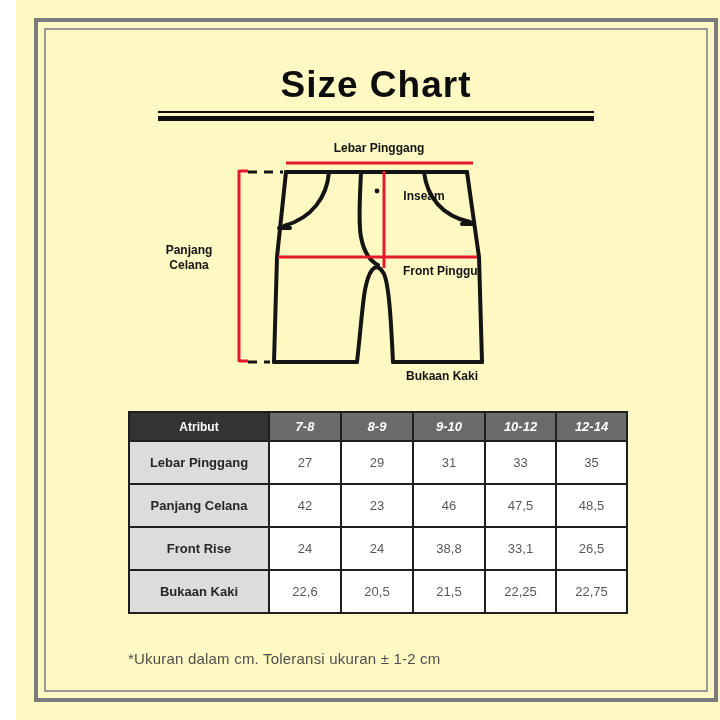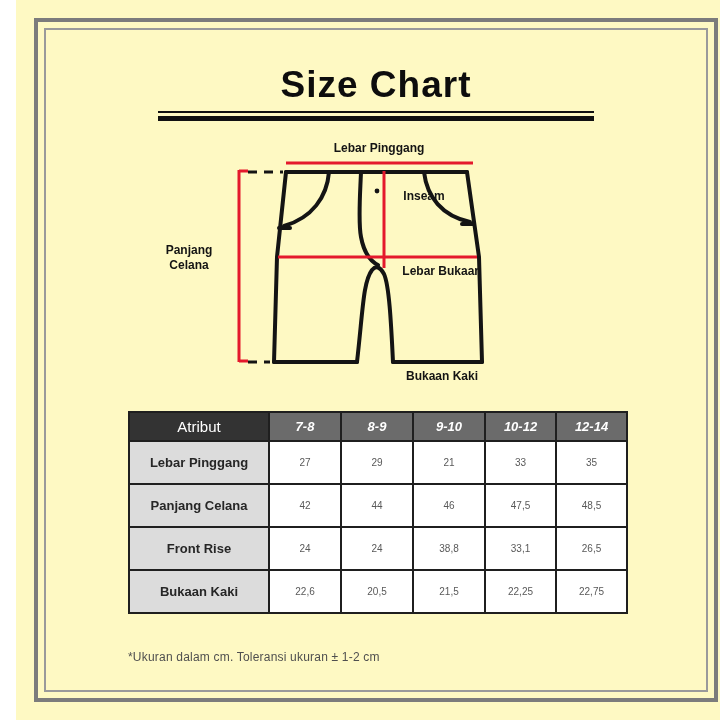--- a/index.html
+++ b/index.html
@@ -24,26 +24,26 @@
   .dlabel{position:absolute;font-size:12px;font-weight:700;color:#141414;text-align:center;line-height:15px;}
   .lbl-waist{left:143px;top:-1px;width:160px;}
   .lbl-inseam{left:233px;top:47px;width:70px;}
   .lbl-hip{left:238px;top:122px;width:96px;}
   .lbl-length{left:2px;top:101px;width:62px;}
   .lbl-leg{left:240px;top:227px;width:92px;}
 
   
   table.size{position:absolute;left:112px;top:411px;width:498px;border-collapse:collapse;table-layout:fixed;}
   table.size th, table.size td{border:2px solid #1f1f1f;text-align:center;vertical-align:middle;padding:0;}
-  th.h-attr{background:#333333;color:#ffffff;font-size:15px;font-weight:400;height:27px;}
+  th.h-attr{background:#333333;color:#ffffff;font-size:12px;font-weight:700;height:27px;}
   th.h-size{background:#6b6b6b;color:#ffffff;font-size:13px;font-weight:700;height:27px;font-style:italic;}
   td.r-label{background:#dcdcdc;color:#262626;font-size:13px;font-weight:700;height:41px;}
-  td.r-value{background:#ffffff;color:#595959;font-size:10px;font-weight:400;height:41px;}
+  td.r-value{background:#ffffff;color:#595959;font-size:13px;font-weight:400;height:41px;}
 
-  .footnote{position:absolute;left:112px;top:650px;font-size:12px;color:#4f4f4f;letter-spacing:.2px;}
+  .footnote{position:absolute;left:112px;top:650px;font-size:15px;color:#4f4f4f;letter-spacing:.2px;}
 </style>
 </head>
 <body>
 
 <div class="sheet">
 
   <div class="frame-outer"></div>
   <div class="frame-inner"></div>
 
   <div class="title">Size Chart</div>
@@ -78,21 +78,21 @@
 
       <g fill="none" stroke="#e4192c" stroke-width="3">
         <path d="M130,21 L317,21"></path>
         <path d="M228,29 L228,126"></path>
         <path d="M122,115 L321,115"></path>
         <path d="M83,28 L83,220 M83,29 L92,29 M83,219 L92,219"></path>
       </g>
     </svg>
     <div class="dlabel lbl-waist">Lebar Pinggang</div>
     <div class="dlabel lbl-inseam">Inseam</div>
-    <div class="dlabel lbl-hip">Lebar Bukaan</div>
+    <div class="dlabel lbl-hip">Front Pinggul</div>
     <div class="dlabel lbl-length">Panjang Celana</div>
     <div class="dlabel lbl-leg">Bukaan Kaki</div>
   </div>
 
   <table class="size">
     <colgroup>
       <col style="width:140px">
         <col style="width:72px">
         <col style="width:72px">
       <col style="width:72px">
@@ -105,28 +105,28 @@
       <th class="h-size">7-8</th>
       <th class="h-size">8-9</th>
       <th class="h-size">9-10</th>
       <th class="h-size">10-12</th>
       <th class="h-size">12-14</th>
     </tr>
     <tr>
       <td class="r-label">Lebar Pinggang</td>
       <td class="r-value">27</td>
       <td class="r-value">29</td>
-      <td class="r-value">21</td>
+      <td class="r-value">31</td>
       <td class="r-value">33</td>
       <td class="r-value">35</td>
     </tr>
     <tr>
       <td class="r-label">Panjang Celana</td>
       <td class="r-value">42</td>
-      <td class="r-value">44</td>
+      <td class="r-value">23</td>
       <td class="r-value">46</td>
       <td class="r-value">47,5</td>
       <td class="r-value">48,5</td>
     </tr>
     <tr>
       <td class="r-label">Front Rise</td>
       <td class="r-value">24</td>
       <td class="r-value">24</td>
       <td class="r-value">38,8</td>
       <td class="r-value">33,1</td>

